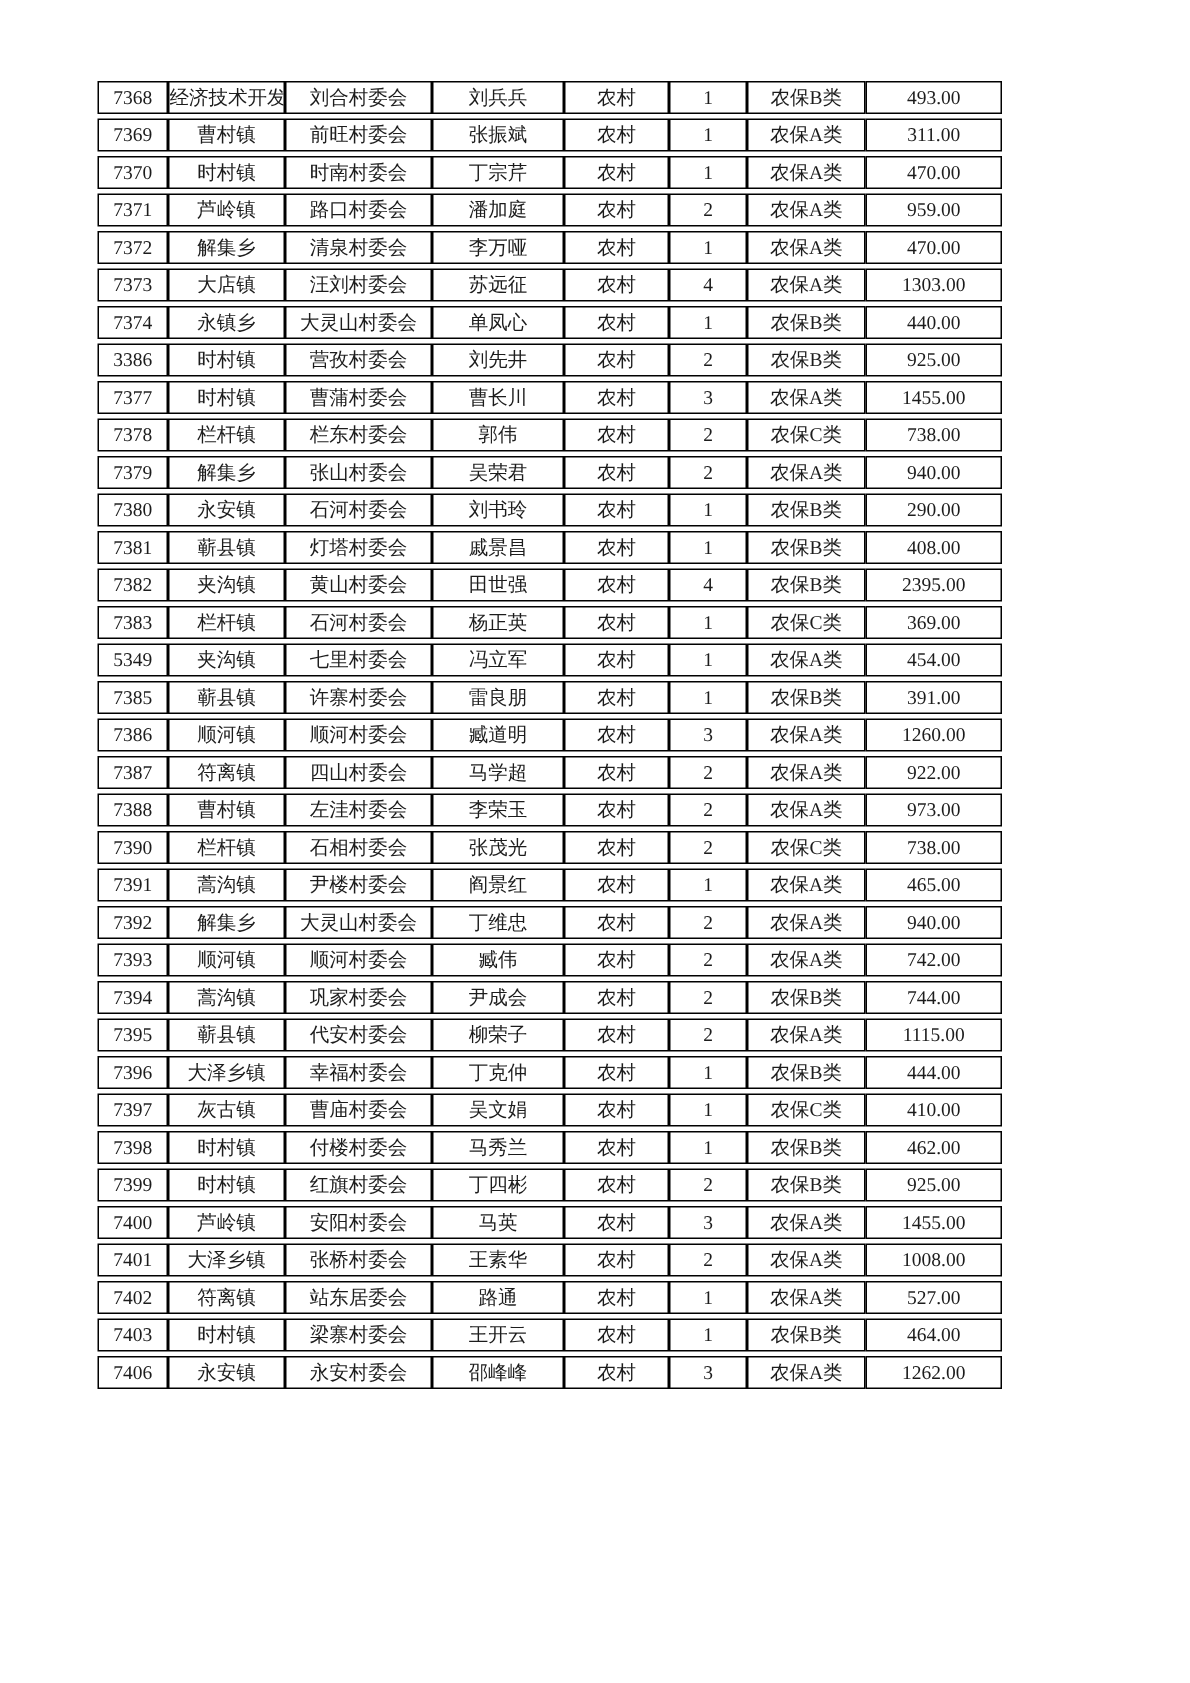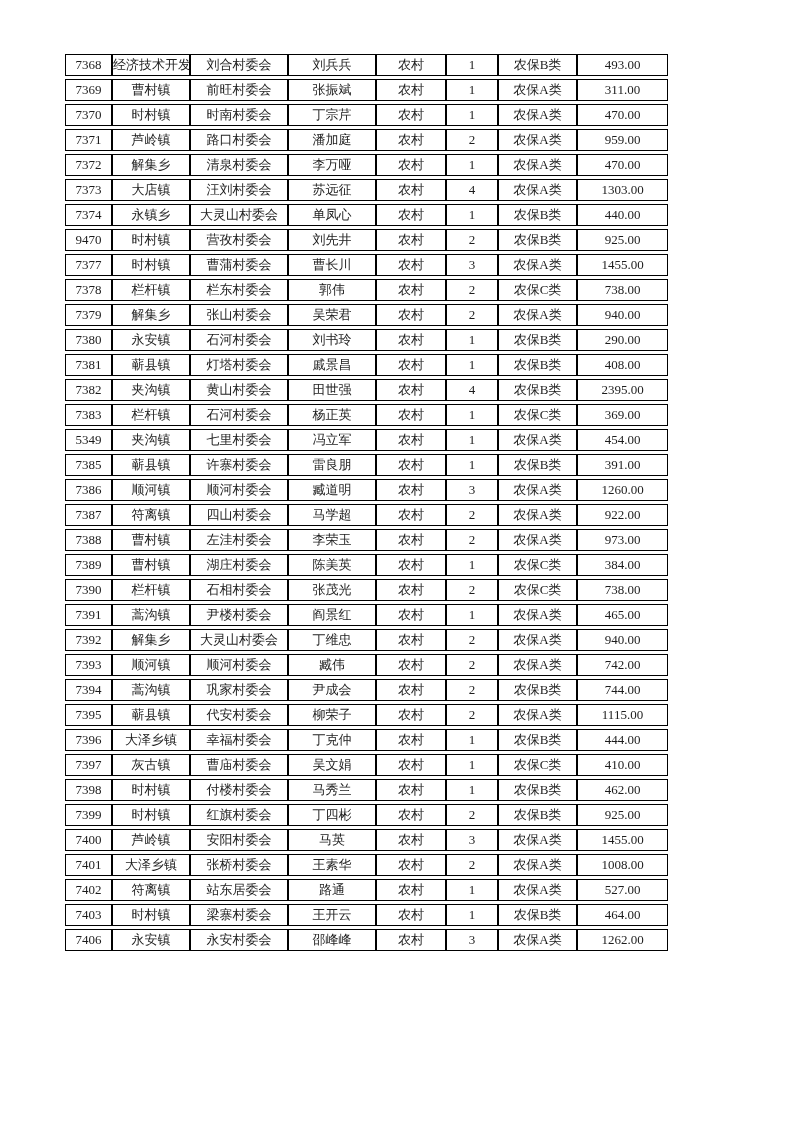--- a/index.html
+++ b/index.html
@@ -130,21 +130,21 @@
           <td>7374</td>
           <td class="clip">永镇乡</td>
           <td>大灵山村委会</td>
           <td>单凤心</td>
           <td>农村</td>
           <td>1</td>
           <td>农保B类</td>
           <td>440.00</td>
         </tr>
         <tr>
-          <td>9470</td>
+          <td>3386</td>
           <td class="clip">时村镇</td>
           <td>营孜村委会</td>
           <td>刘先井</td>
           <td>农村</td>
           <td>2</td>
           <td>农保B类</td>
           <td>925.00</td>
         </tr>
         <tr>
           <td>7377</td>
@@ -258,30 +258,20 @@
         </tr>
         <tr>
           <td>7388</td>
           <td class="clip">曹村镇</td>
           <td>左洼村委会</td>
           <td>李荣玉</td>
           <td>农村</td>
           <td>2</td>
           <td>农保A类</td>
           <td>973.00</td>
-        </tr>
-        <tr>
-          <td>7389</td>
-          <td class="clip">曹村镇</td>
-          <td>湖庄村委会</td>
-          <td>陈美英</td>
-          <td>农村</td>
-          <td>1</td>
-          <td>农保C类</td>
-          <td>384.00</td>
         </tr>
         <tr>
           <td>7390</td>
           <td class="clip">栏杆镇</td>
           <td>石相村委会</td>
           <td>张茂光</td>
           <td>农村</td>
           <td>2</td>
           <td>农保C类</td>
           <td>738.00</td>

